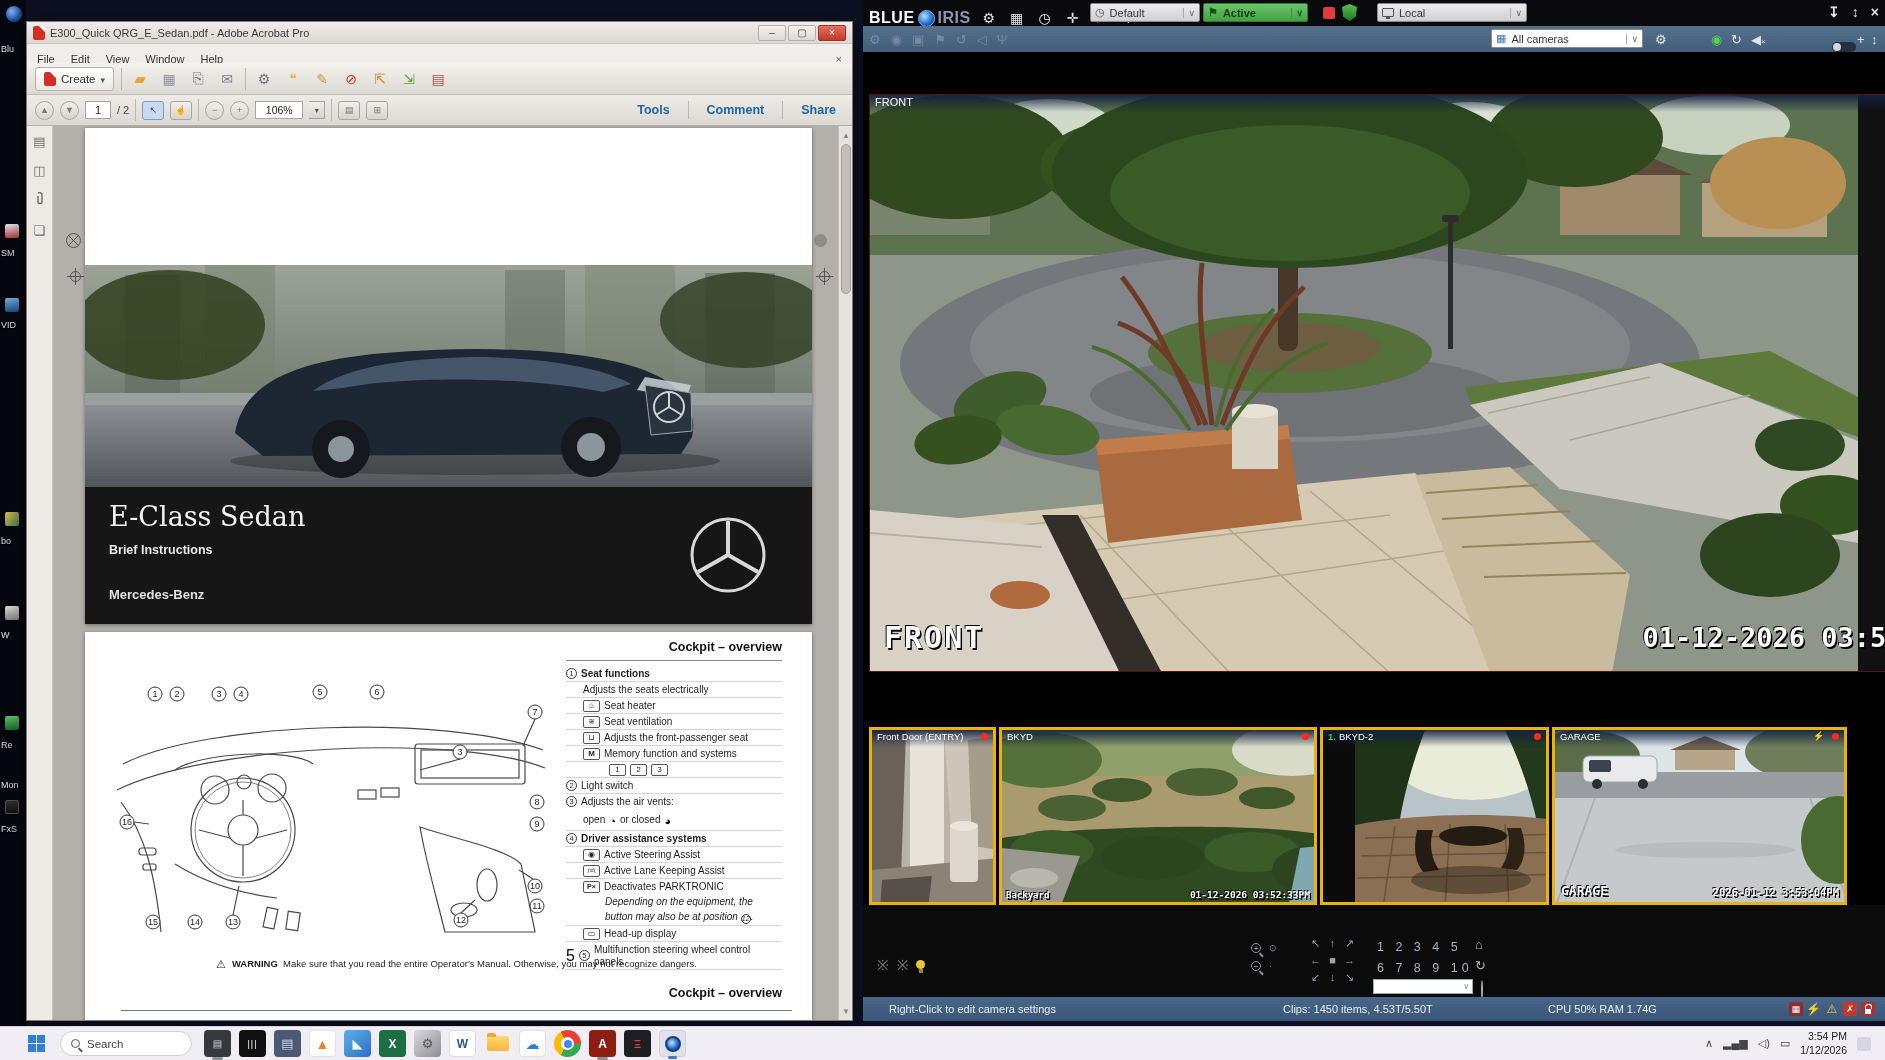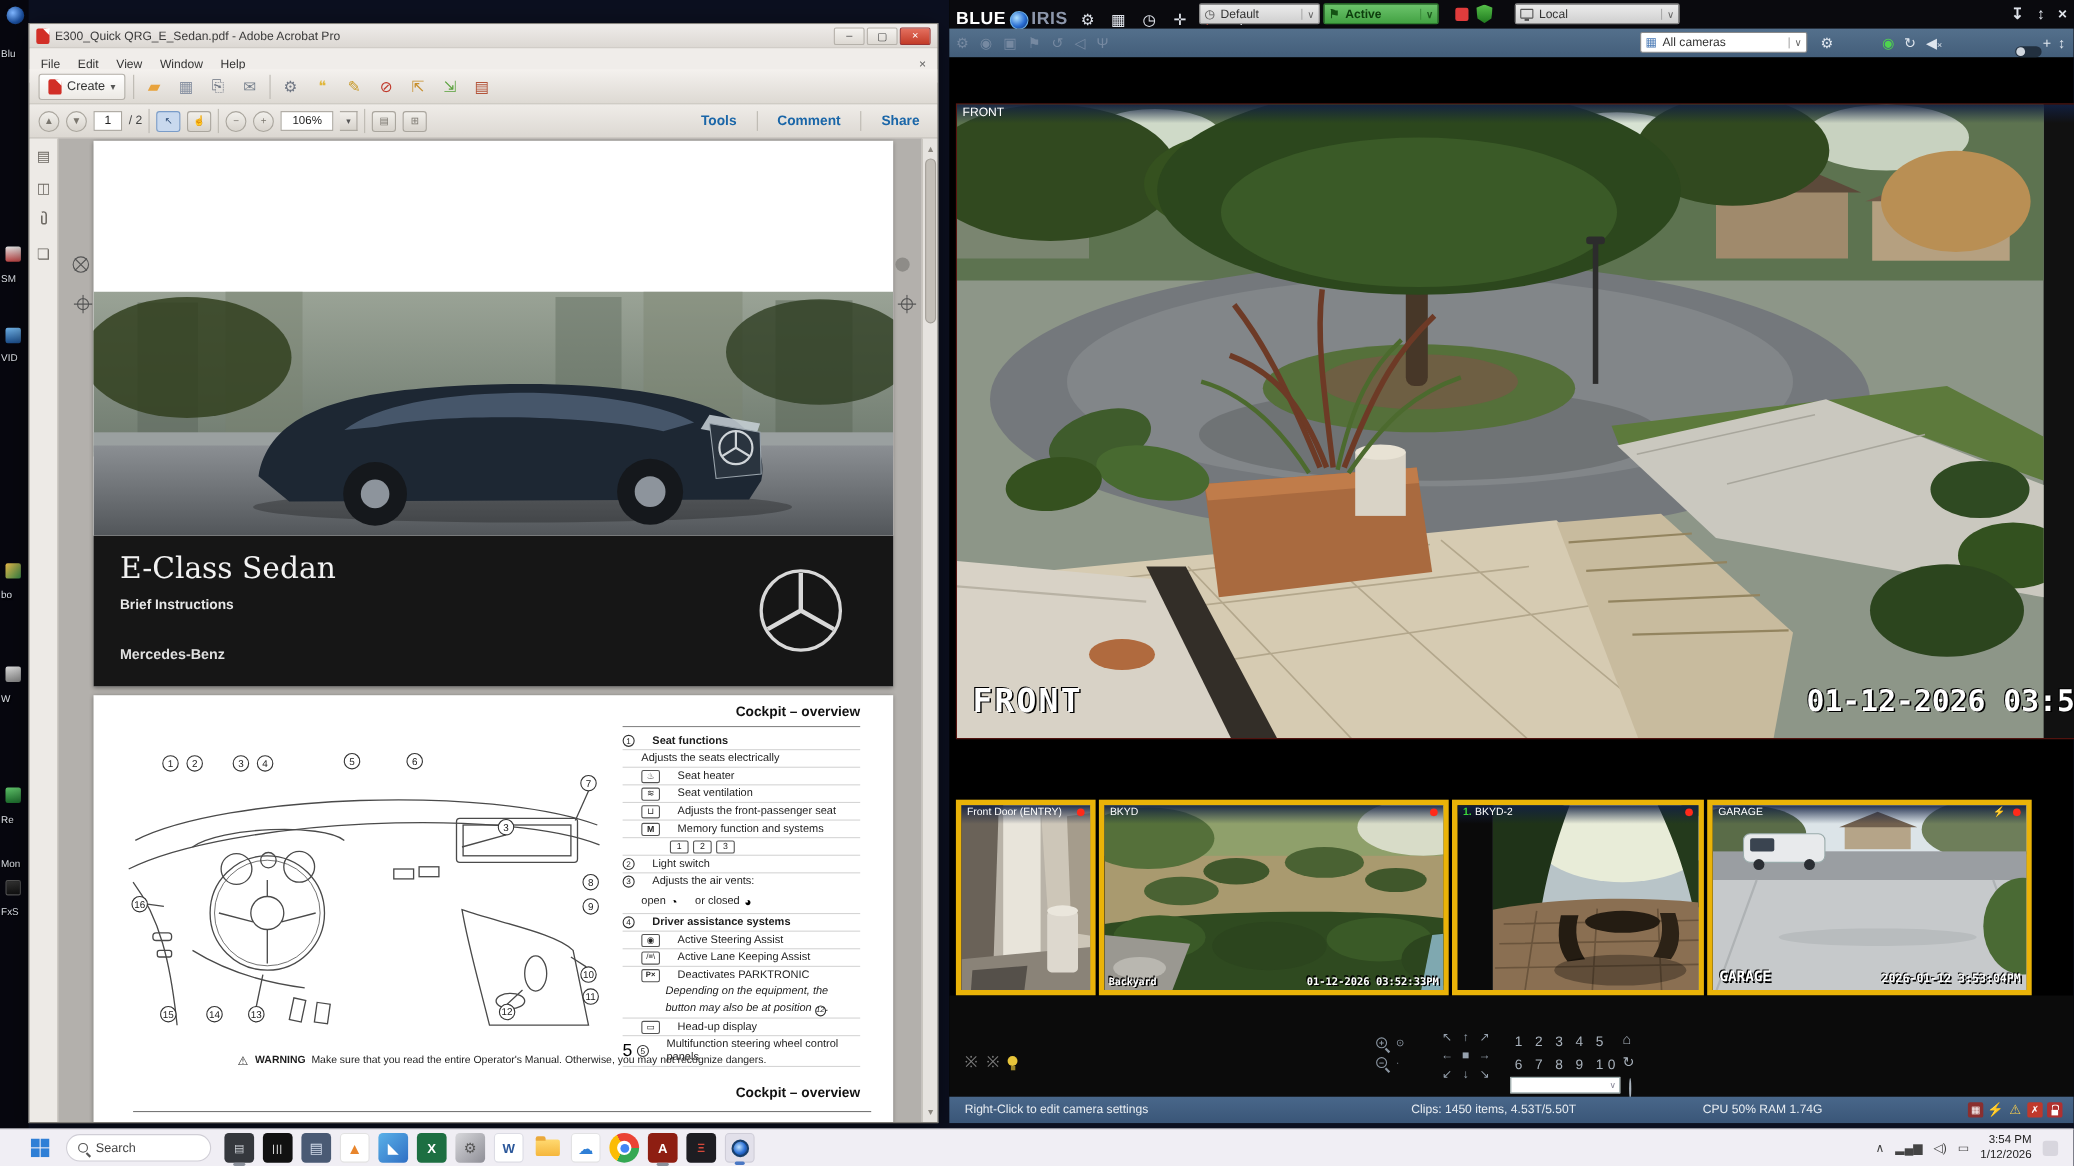--- a/index.html
+++ b/index.html
@@ -78,21 +78,21 @@
   .p2-header { right:30px; top:8px; font-size:12.5px; font-weight:bold; color:#111; }
   .p2-rule { left:481px; top:28px; width:216px; border-top:1px solid #888; }
   .p2-footer { right:30px; top:354px; font-size:12.5px; font-weight:bold; color:#111; }
   .p2-footrule { left:36px; right:20px; top:378px; border-top:1.5px solid #777; }
 
   .pdf-list { left:481px; top:34px; width:216px; }
   .prow { display:flex; align-items:center; gap:4px; border-bottom:1px solid #d5d5d5; padding:1.5px 0; min-height:13px; }
   .prow.nb { border-bottom:none; }
   .cnum { width:11px; height:11px; border:1.2px solid #333; border-radius:50%; font-size:7.5px; color:#222; display:flex; align-items:center; justify-content:center; flex:none; }
   .cnum.inline { display:inline-flex; width:10px; height:10px; font-size:7px; vertical-align:-1px; }
-  .ptxt { font-size:10px; color:#1d1d1d; line-height:1.2;margin-left:12px; }
+  .ptxt { font-size:10px; color:#1d1d1d; line-height:1.2; }
   .pbold { font-weight:bold; }
   .ind1 { margin-left:17px; }
   .ind2 { margin-left:39px;font-style:italic; }
   .ibox { min-width:17px; height:12px; border:1px solid #555; border-radius:2px; font-size:8px; color:#222; display:inline-flex; align-items:center; justify-content:center; padding:0 1px; flex:none; background:#fff; }
   .gi-heat::before{content:"♨";} .gi-vent::before{content:"≋";} .gi-seat::before{content:"⊔";}
   .gi-mem{font-weight:bold;} .gi-steer::before{content:"◉";} .gi-lane::before{content:"/≡\\";font-size:7px;}
   .gi-park::before{content:"P×";font-size:7px;font-weight:bold;} .gi-hud::before{content:"▭";}
   .gi-open::before{content:"◔";font-size:11px;} .gi-closed::before{content:"◕";font-size:11px;}
   .warn-row { left:131px; top:326px; width:560px; font-size:9.5px; color:#1d1d1d; display:flex; gap:6px; align-items:flex-start; }
   .warn-tri::before { content:"⚠"; font-size:11px; color:#222; }
@@ -133,21 +133,21 @@
   .bi-feed { left:6px; top:94px; width:1148px; height:578px; border:1px solid #5a1410; overflow:hidden; background:#111; }
   .cam-labelbar { left:0; top:0; right:0; height:17px; background:linear-gradient(rgba(18,32,66,.92), rgba(18,32,66,0)); color:#fff; font-size:11px; padding:1px 5px; display:flex; align-items:flex-start; gap:4px; }
   .rec-dot { width:7px; height:7px; border-radius:50%; background:#ff2a1a; margin-left:auto; margin-top:2px; flex:none; }
   .bolt-ico { color:#ff9d2a; font-size:9px; margin-left:auto; }
   .bolt-ico::before { content:"⚡"; }
   .bolt-ico + .rec-dot { margin-left:3px; }
   .cam-ts { font-family:"DejaVu Sans Mono",monospace; font-weight:bold; color:#fff; text-shadow:1.5px 1.5px 0 #000, -1px -1px 0 #000; }
   .feed-name { left:14px; bottom:16px; font-size:30px; letter-spacing:2px; }
   .feed-ts { right:16px; bottom:18px; font-size:27px; }
 
-  .thumb { top:727px; height:178px; border:5px solid #eab308; overflow:hidden; background:#0a0a0a; }
+  .thumb { top:727px; height:178px; border:3px solid #eab308; overflow:hidden; background:#0a0a0a; }
   .th-1 { left:6px;   width:127px; }
   .th-2 { left:136px; width:318px; }
   .th-3 { left:457px; width:229px;padding-left:32px; }
   .th-4 { left:689px; width:295px; }
   .th-label { font-size:9.5px; white-space:nowrap; overflow:hidden; }
   .th-prefix { color:#3ad43a; font-weight:bold; margin-right:3px; }
   .th-name-s { left:4px; bottom:2px; font-size:9px; }
   .th-ts-s { right:4px; bottom:2px; font-size:9.5px; }
   .th-name-l { left:6px; bottom:4px; font-size:13px; }
   .th-ts-l { right:5px; bottom:4px; font-size:10.5px; }
@@ -161,21 +161,21 @@
   .zoomgrp { left:388px; top:38px; display:flex; flex-direction:column; gap:8px; }
   .zoomrow { display:flex; gap:8px; align-items:center; color:#8b96a2; font-size:9px; }
   .dpad { left:444px; top:30px; display:grid; grid-template-columns:repeat(3,17px); grid-auto-rows:17px; color:#97a2ae; font-size:11px; text-align:center; line-height:17px; }
   .presets { left:514px; top:32px; color:#a9b2bc; font-size:12.5px; letter-spacing:4px; line-height:21px; white-space:pre; }
   .ptz-side { left:612px; top:32px; display:flex; flex-direction:column; gap:5px; color:#a9b2bc; font-size:13px; line-height:1.2; }
   .preset-dd { left:510px; top:74px; width:100px; height:15px; background:#fff; border:1px solid #9aa; display:flex; align-items:center; }
   .preset-dd::after { content:"∨"; margin-left:auto; font-size:8px; color:#889; padding-right:3px; }
   .pin-ico { width:8px; height:8px; border:1.5px solid #a9b2bc; border-radius:50%; position:relative; }
   .pin-ico::after { content:""; position:absolute; left:2px; bottom:-5px; width:1.5px; height:4px; background:#a9b2bc; }
 
-  .bi-status { left:0; top:997px; right:0; height:24px; background:linear-gradient(#49678a,#3a5678); display:flex; align-items:center; padding:0 14px; color:#e8edf2; font-size:11px; }
+  .bi-status { left:0; top:997px; right:0; height:24px; background:linear-gradient(#49678a,#3a5678); display:flex; align-items:center; padding:0 26px; color:#e8edf2; font-size:11px; }
   .st-clips { position:absolute; left:420px; }
   .st-cpu { position:absolute; left:685px; }
   .st-icons { position:absolute; right:10px; display:flex; gap:4px; align-items:center; }
   .stic { width:14px; height:14px; border-radius:2px; display:flex; align-items:center; justify-content:center; font-size:9px; color:#fff; }
   .stic.film { background:#8a2f2f; } .stic.film::before{content:"▦";}
   .stic.bolt { color:#ff9d2a; font-size:12px; } .stic.bolt::before{content:"⚡";}
   .stic.warn { color:#ffd24a; font-size:12px; } .stic.warn::before{content:"⚠";}
   .stic.xerr { background:#c0392b; } .stic.xerr::before{content:"✗";}
   .stic.lock { background:#b03030; position:relative; }
   .stic.lock::before { content:""; width:6px; height:5px; background:#fff; position:absolute; bottom:2px; left:4px; }

